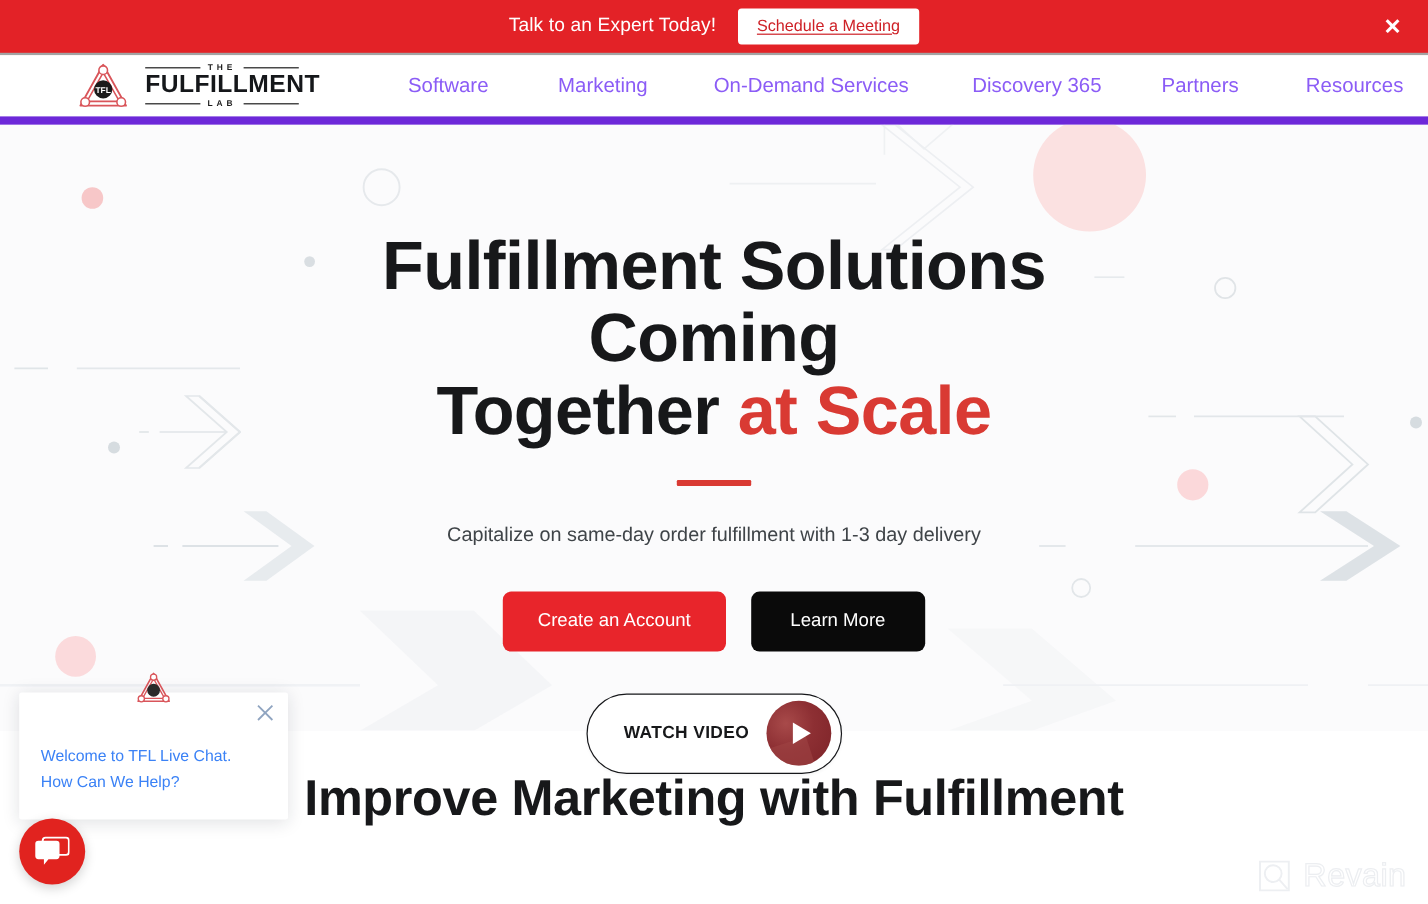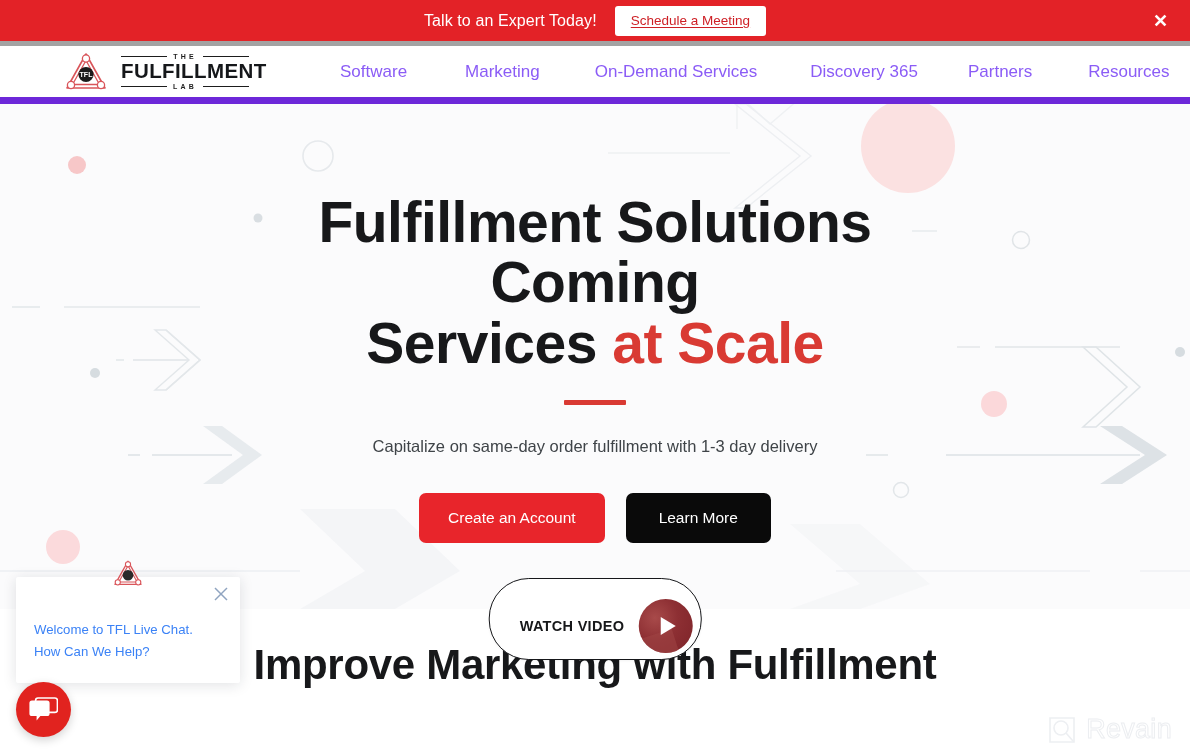--- a/index.html
+++ b/index.html
@@ -13,21 +13,21 @@
 
   
   .promo-bar {
     position: relative;
     height: 46px;
     background: #E32227;
     display: flex;
     align-items: center;
     justify-content: center;
     gap: 18px;
-    border-bottom: 5px solid #a3a3a3;
+    border-bottom: 2px solid #a3a3a3;
   }
   .promo-text {
     color: #ffffff;
     font-size: 16px;
     letter-spacing: .1px;
   }
   .promo-cta {
     background: #ffffff;
     border: none;
     border-radius: 3px;
@@ -179,21 +179,21 @@
     top: 474px;
     z-index: 4;
   }
   .watch-btn {
     display: flex;
     align-items: center;
     gap: 14px;
     background: #ffffff;
     border: 1.6px solid #16171a;
     border-radius: 40px;
-    padding: 20px 8px 6px 30px;
+    padding: 5px 8px 6px 30px;
     cursor: pointer;
     font-family: inherit;
     box-shadow: 0 1px 3px rgba(0,0,0,.05);
   }
   .watch-label {
     font-size: 14.5px;
     font-weight: bold;
     color: #17181a;
     letter-spacing: .3px;
   }
@@ -393,21 +393,21 @@
     <path d="M300 405 L365 467 L300 505 L395 505 L460 467 L395 405 Z" fill="#F1F3F6" opacity=".75"></path>
     <path d="M790 420 L860 480 L790 505 L860 505 L930 480 L860 420 Z" fill="#F3F5F7" opacity=".7"></path>
     <line x1="0" y1="467" x2="300" y2="467" stroke="#F0F2F5" stroke-width="2"></line>
     <line x1="836" y1="467" x2="1090" y2="467" stroke="#EFF1F4" stroke-width="1.5"></line>
     <line x1="1140" y1="467" x2="1190" y2="467" stroke="#EFF1F4" stroke-width="1.5"></line>
   </svg>
 
   <div class="hero-inner">
     <h1 class="hero-title">
       <span>Fulfillment Solutions Coming</span><br>
-      <span>Services </span><span class="accent">at Scale</span>
+      <span>Together </span><span class="accent">at Scale</span>
     </h1>
     <div class="title-rule"></div>
     <p class="hero-sub">Capitalize on same-day order fulfillment with 1-3 day delivery</p>
     <div class="hero-actions">
       <button class="btn btn-primary">Create an Account</button>
       <button class="btn btn-dark">Learn More</button>
     </div>
   </div>
 </section>
 

